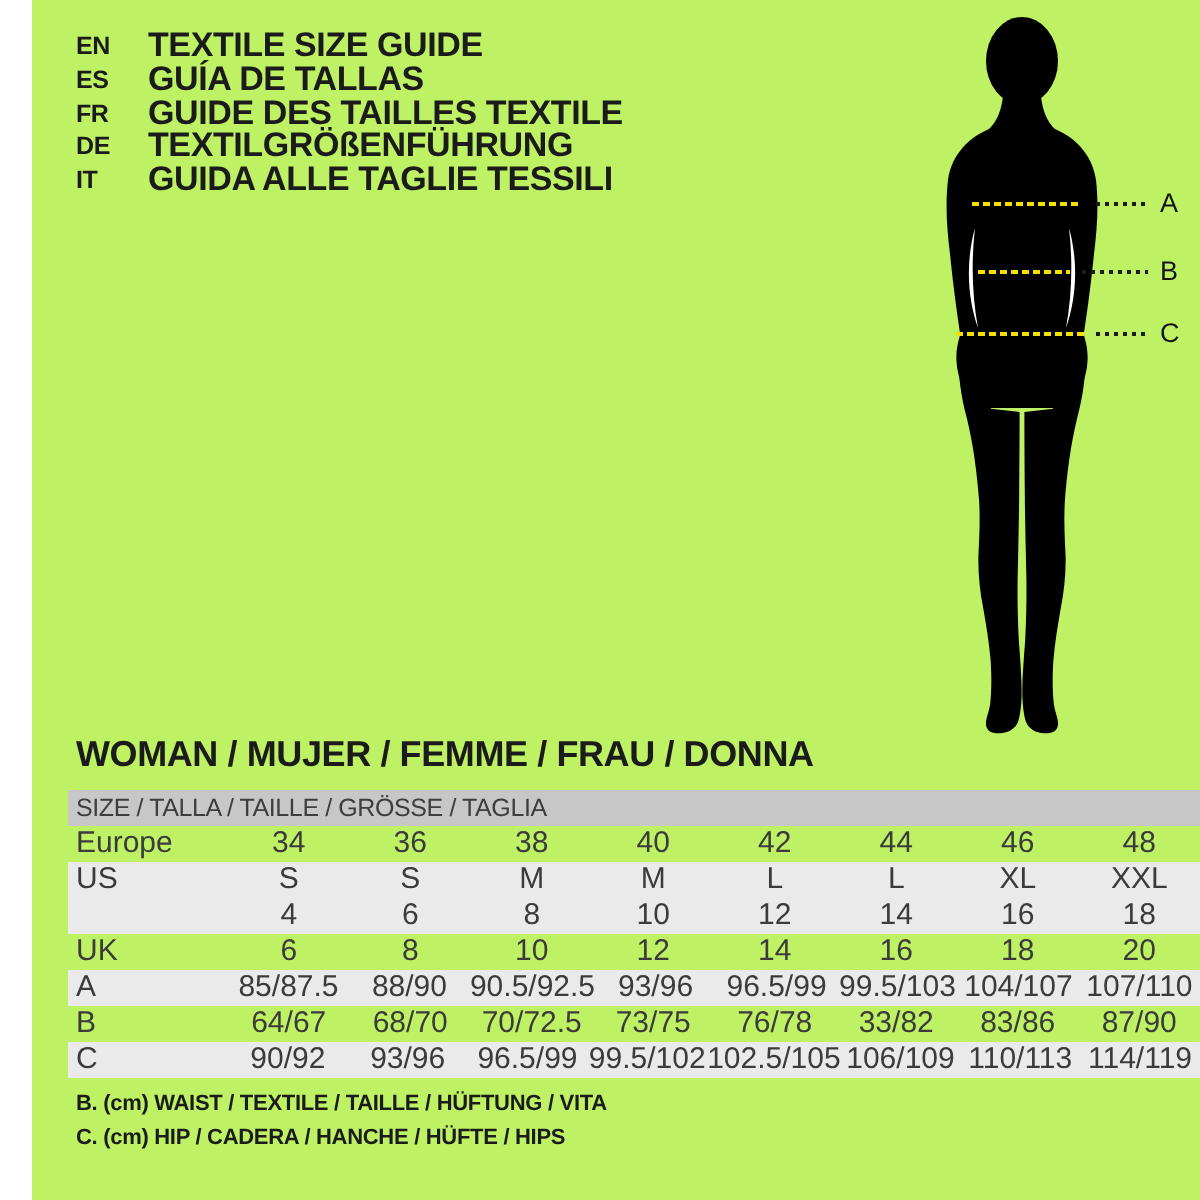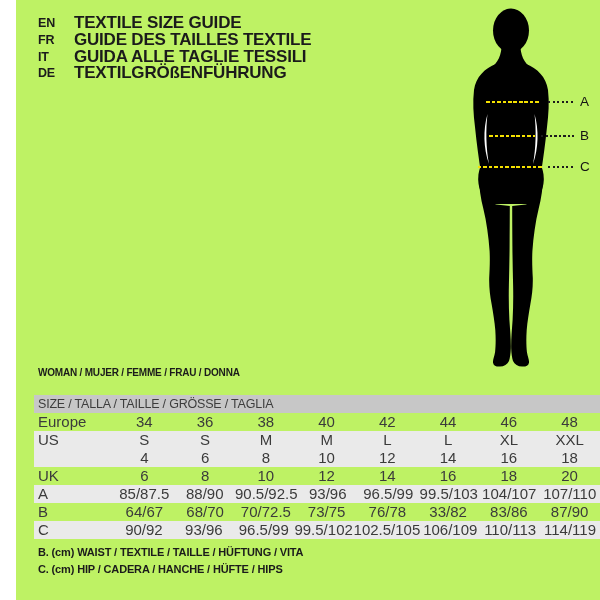--- a/index.html
+++ b/index.html
@@ -36,21 +36,21 @@
   #m-b-y{left:473px;top:135px;width:46px;}
   #m-b-d{left:525px;top:135px;width:33px;}
   #m-c-y{left:462px;top:166px;width:65px;}
   #m-c-d{left:532px;top:166px;width:26px;}
   .mlabel{position:absolute;left:564px;width:18px;font-size:13.5px;color:#141414;text-align:left;}
   #m-a-l{top:94px;}
   #m-b-l{top:128px;}
   #m-c-l{top:159px;}
 
   
-  .table-title{position:absolute;left:22px;top:367px;font-size:10px;font-weight:bold;
+  .table-title{position:absolute;left:22px;top:367px;font-size:18px;font-weight:bold;
                letter-spacing:-0.2px;white-space:nowrap;color:var(--ink);}
   .size-header{position:absolute;left:18px;top:395px;width:566px;height:18px;
                background:var(--header-bg);color:#3d3d3d;font-size:12.5px;line-height:18px;
                padding-left:4px;letter-spacing:-0.2px;white-space:nowrap;}
   .table-rows{position:absolute;left:18px;top:413px;width:566px;}
   .trow{display:flex;height:18px;font-size:15px;color:var(--table-ink);}
   .trow.shaded{background:var(--stripe);}
   .rlabel{width:80px;line-height:18px;padding-left:4px;}
   .cell{flex:1;text-align:center;line-height:18px;white-space:nowrap;}
 
@@ -63,30 +63,34 @@
 <body>
 
 <div class="page">
 
   <div class="lang-block">
       <div class="lang-row">
         <span class="lang-code">EN</span>
         <span class="lang-title">TEXTILE SIZE GUIDE</span>
       </div>
       <div class="lang-row">
+        <span class="lang-code">ES</span>
+        <span class="lang-title">GUÍA DE TALLAS</span>
+      </div>
+      <div class="lang-row">
         <span class="lang-code">FR</span>
         <span class="lang-title">GUIDE DES TAILLES TEXTILE</span>
       </div>
       <div class="lang-row">
+        <span class="lang-code">DE</span>
+        <span class="lang-title">TEXTILGRÖßENFÜHRUNG</span>
+      </div>
+      <div class="lang-row">
         <span class="lang-code">IT</span>
         <span class="lang-title">GUIDA ALLE TAGLIE TESSILI</span>
-      </div>
-      <div class="lang-row">
-        <span class="lang-code">DE</span>
-        <span class="lang-title">TEXTILGRÖßENFÜHRUNG</span>
       </div>
     </div>
 
   <svg class="figure-svg" viewBox="0 0 110 360" xmlns="http://www.w3.org/2000/svg" aria-hidden="true">
     <ellipse class="sil" cx="55" cy="22.5" rx="18" ry="22"></ellipse>
     <path class="sil" d="M46 30 C46 44 44 52 37 58 L73 58 C66 52 64 44 64 30 Z"></path>
     <path class="sil" d="M40 56 C29 60 19.8 69 18 82 C16.6 94 17.4 106 19 119 C20.6 135 22.8 151 25 165
                          C27 178 29.2 193 31.5 206 C32.8 214 34.8 220 38.3 218.5 C41.3 217 40.8 209 40.1 202
                          C38.7 189 36.8 175 35 162 C32.8 147 31 132 30.4 118 C29.9 107 30.3 97 31.6 89
                          C33 77 35.6 66 40 56 Z"></path>

